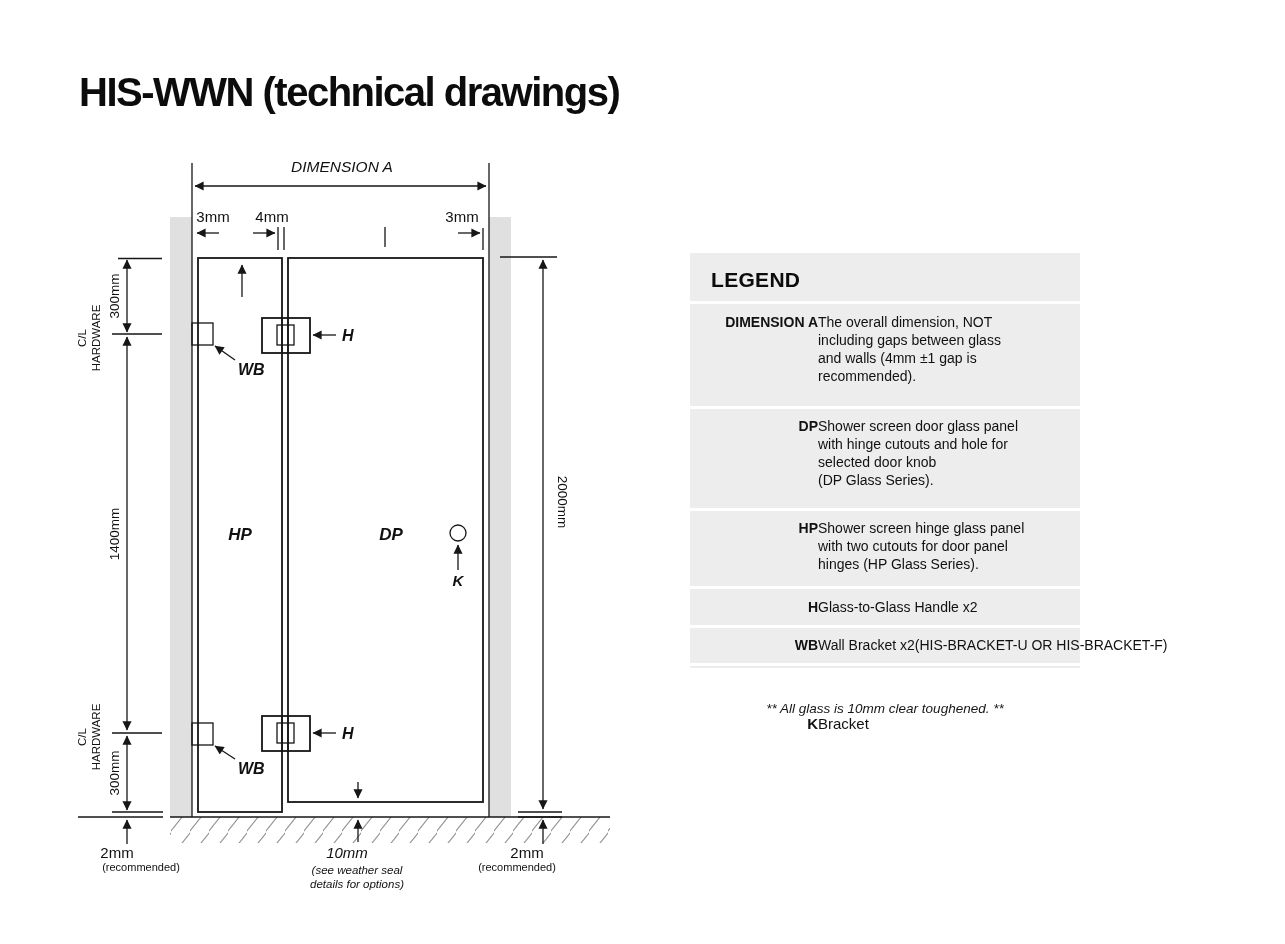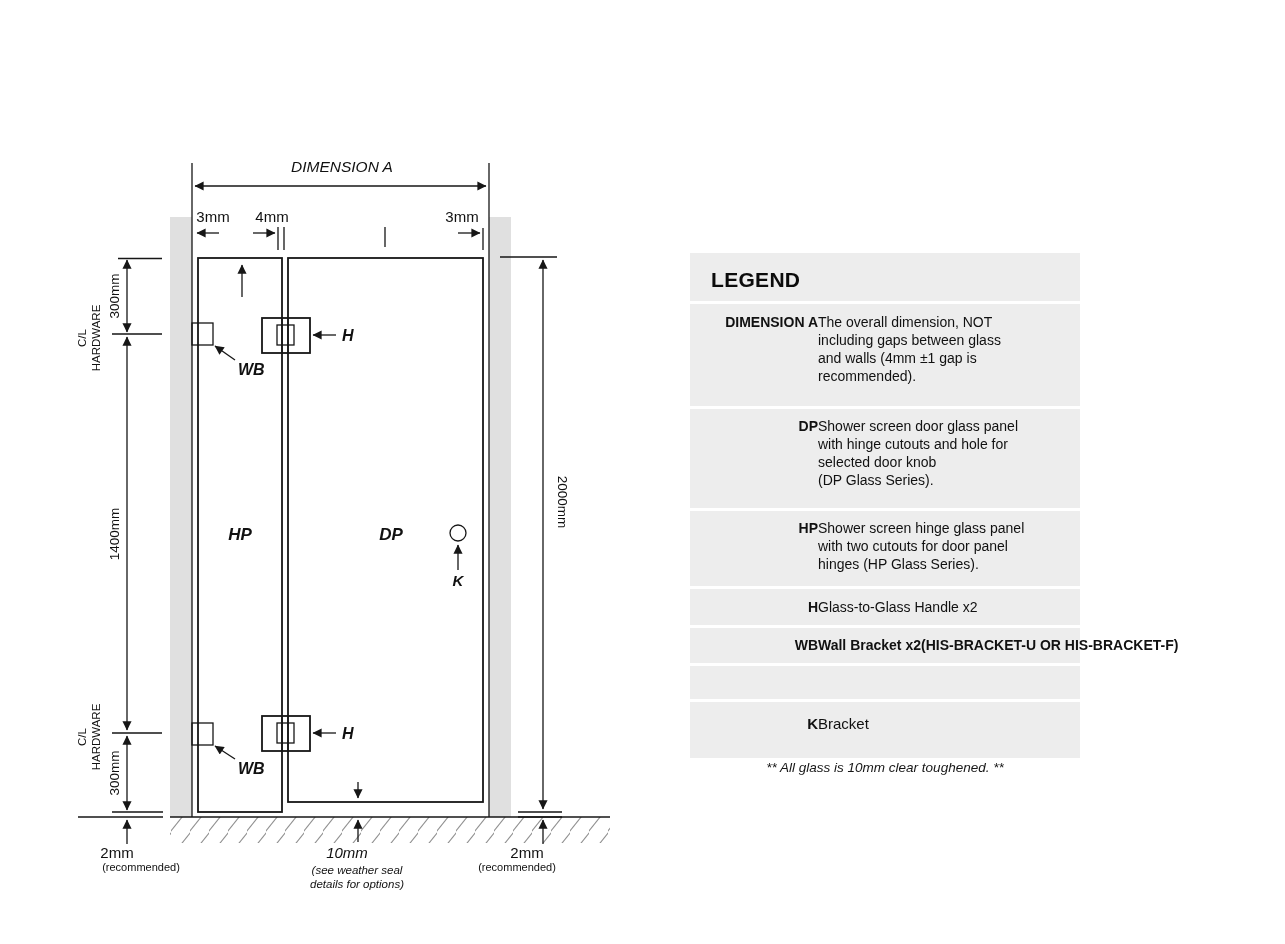--- a/index.html
+++ b/index.html
@@ -11,48 +11,49 @@
     position:absolute; left:79px; top:70px; margin:0;
     font-size:40px; font-weight:700; letter-spacing:-1.5px; color:#0c0c0c;
   }
   svg.drawing { position:absolute; left:0; top:0; }
   svg .t  { font-family:"Liberation Sans", sans-serif; fill:#111; }
   svg .lab { font-style:italic; font-weight:700; }
   svg .ln { stroke:#161616; stroke-width:1.3; fill:none; }
   svg .thick { stroke-width:1.8; }
 
   .legend {
-    position:absolute; left:690px; top:253px; width:390px; height:505px;
+    position:absolute; left:690px; top:253px; width:390px; height:415px;
     background:#ededed; box-sizing:border-box;
   }
   .legend-title {
     font-size:21px; font-weight:700; letter-spacing:0.3px;
     padding:15px 0 9px 21px; color:#0c0c0c;
   }
   .lrow { display:flex; border-top:3px solid #ffffff; font-size:14px; line-height:18px; }
   .lrow .key  { flex:0 0 128px; width:128px; text-align:right; font-weight:700; }
   .lrow .desc { width:232px; white-space:pre-line; }
   .lrow-dima  { padding:9px 0 21px; }
   .lrow-dp    { padding:8px 0 19px; }
   .lrow-hp    { padding:8px 0 13px; }
   .lrow-h     { padding:9px 0 9px; }
   .lrow-wb    { padding:8px 0 9px; }
-  .lrow-wb .desc { white-space:nowrap; width:auto; overflow:visible;font-weight:bold; }
+  .lrow-wb .desc { white-space:nowrap; width:auto; overflow:visible; }
   .lrow-empty { height:33px; padding:0; }
   .lrow-k     { padding:13px 0 14px; font-size:15px; }
   .footnote {
-    position:absolute; left:690px; top:760px; width:390px;
+    position:absolute; left:690px; top:701px; width:390px;
     text-align:center; font-style:italic; font-size:13.5px; color:#161616;
   }
 </style>
 </head>
 <body>
 
 <div class="stage">
 
+  <h1 class="title">HIS-WWN (technical drawings)</h1>
 
   <svg class="drawing" width="660" height="944" viewBox="0 0 660 944">
     <defs>
       <marker id="arr" viewBox="0 0 10 10" refX="9.5" refY="5" markerWidth="10" markerHeight="7" orient="auto-start-reverse">
         <path d="M0,0 L10,5 L0,10 z" fill="#161616"></path>
       </marker>
       <pattern id="glass" width="27" height="27" patternUnits="userSpaceOnUse">
         <path d="M-7,20 L20,-7 M6,34 L34,6" stroke="#b6b6b6" stroke-width="1" stroke-dasharray="8 11" fill="none"></path>
       </pattern>
       <pattern id="floorh" width="19" height="26" patternUnits="userSpaceOnUse">

